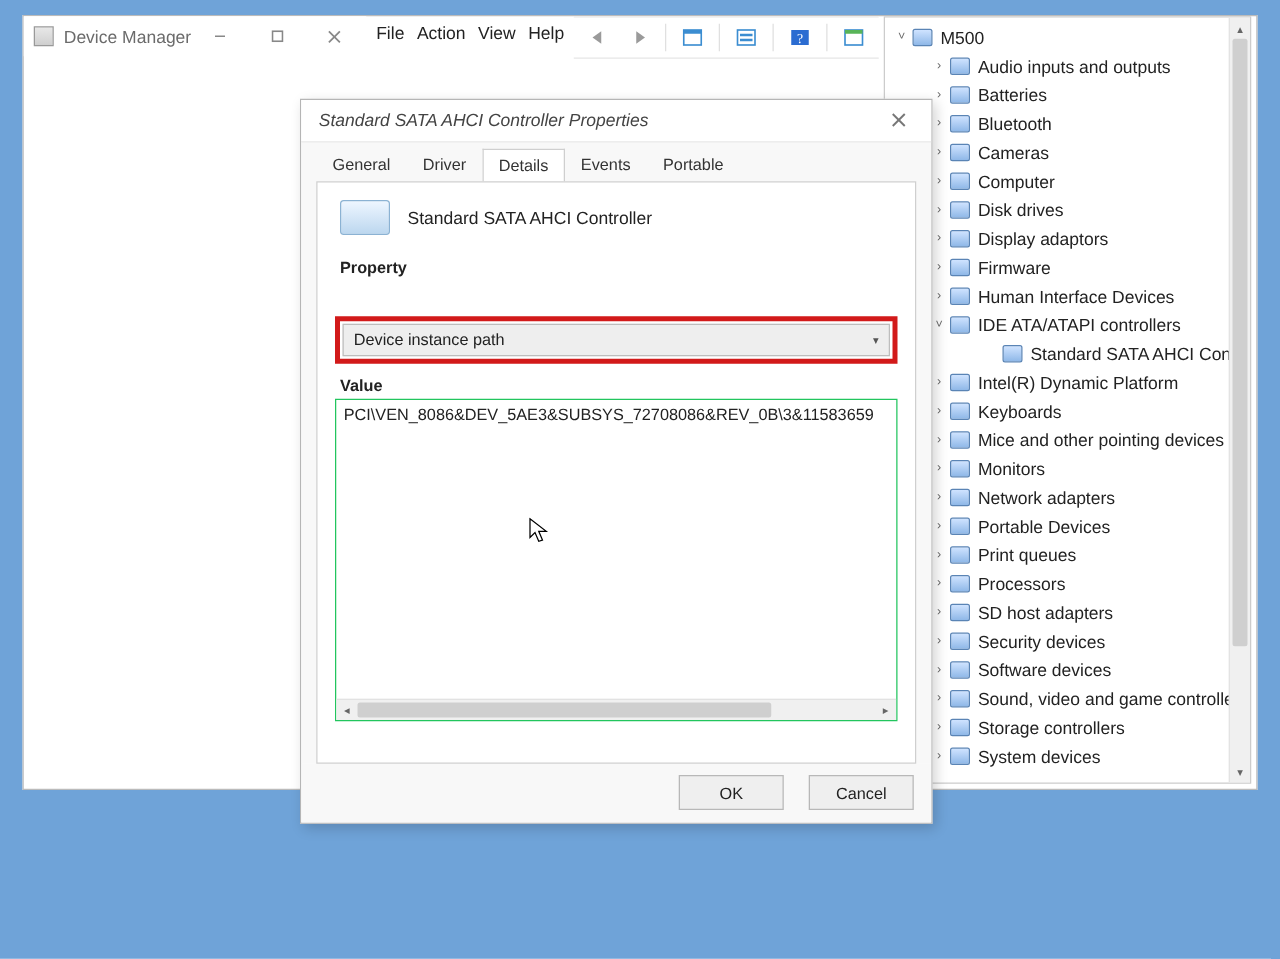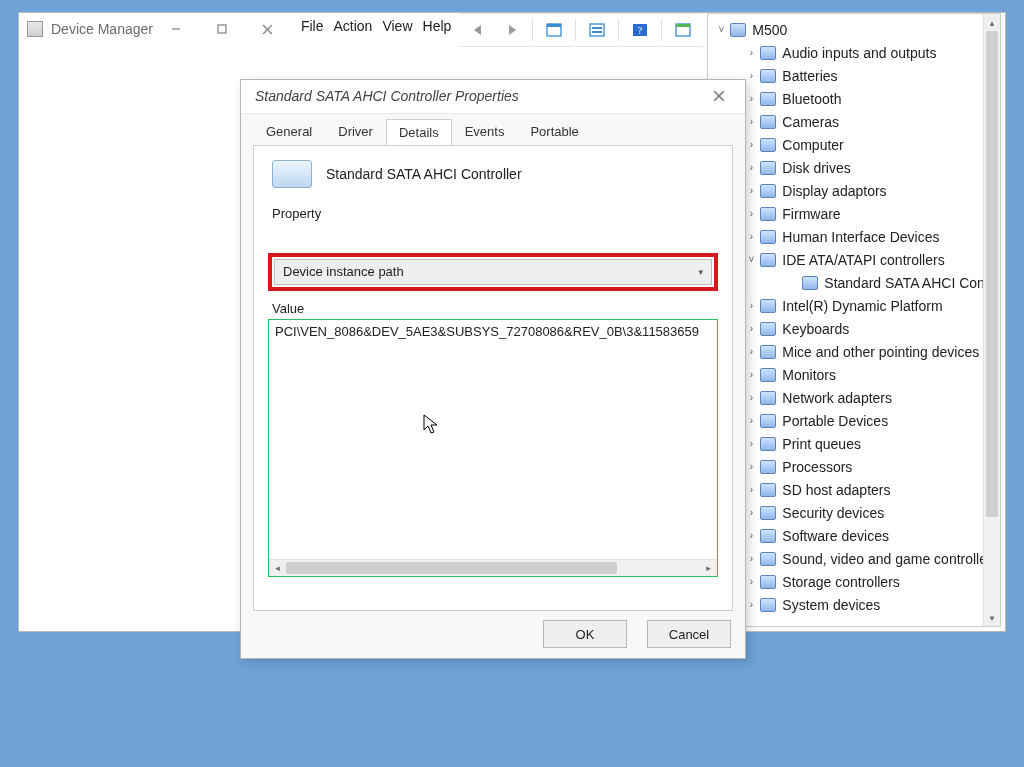--- a/index.html
+++ b/index.html
@@ -179,21 +179,21 @@
 .dev-head {
   display:flex; align-items:center; gap:14px;
   margin: 2px 0 18px 4px;
 }
 .dev-head .dicon {
   width:40px; height:28px;
   background: linear-gradient(#eef6ff,#bcd7ef);
   border:1px solid #8bb2d3; border-radius:3px;
 }
 .dev-head .dname { font-size:14px; }
-.lbl { font-size:13px; margin: 6px 0 3px 4px; }
+.lbl { font-size:13px; margin: 6px 0 3px 4px; font-weight: bold; }
 .combo-wrap {
   position:relative;
   border: 4px solid #d21a1a;
   padding: 2px;
   margin-bottom: 10px;
   margin-top: 32px;
 }
 .combo {
   width:100%;
   height: 26px;

